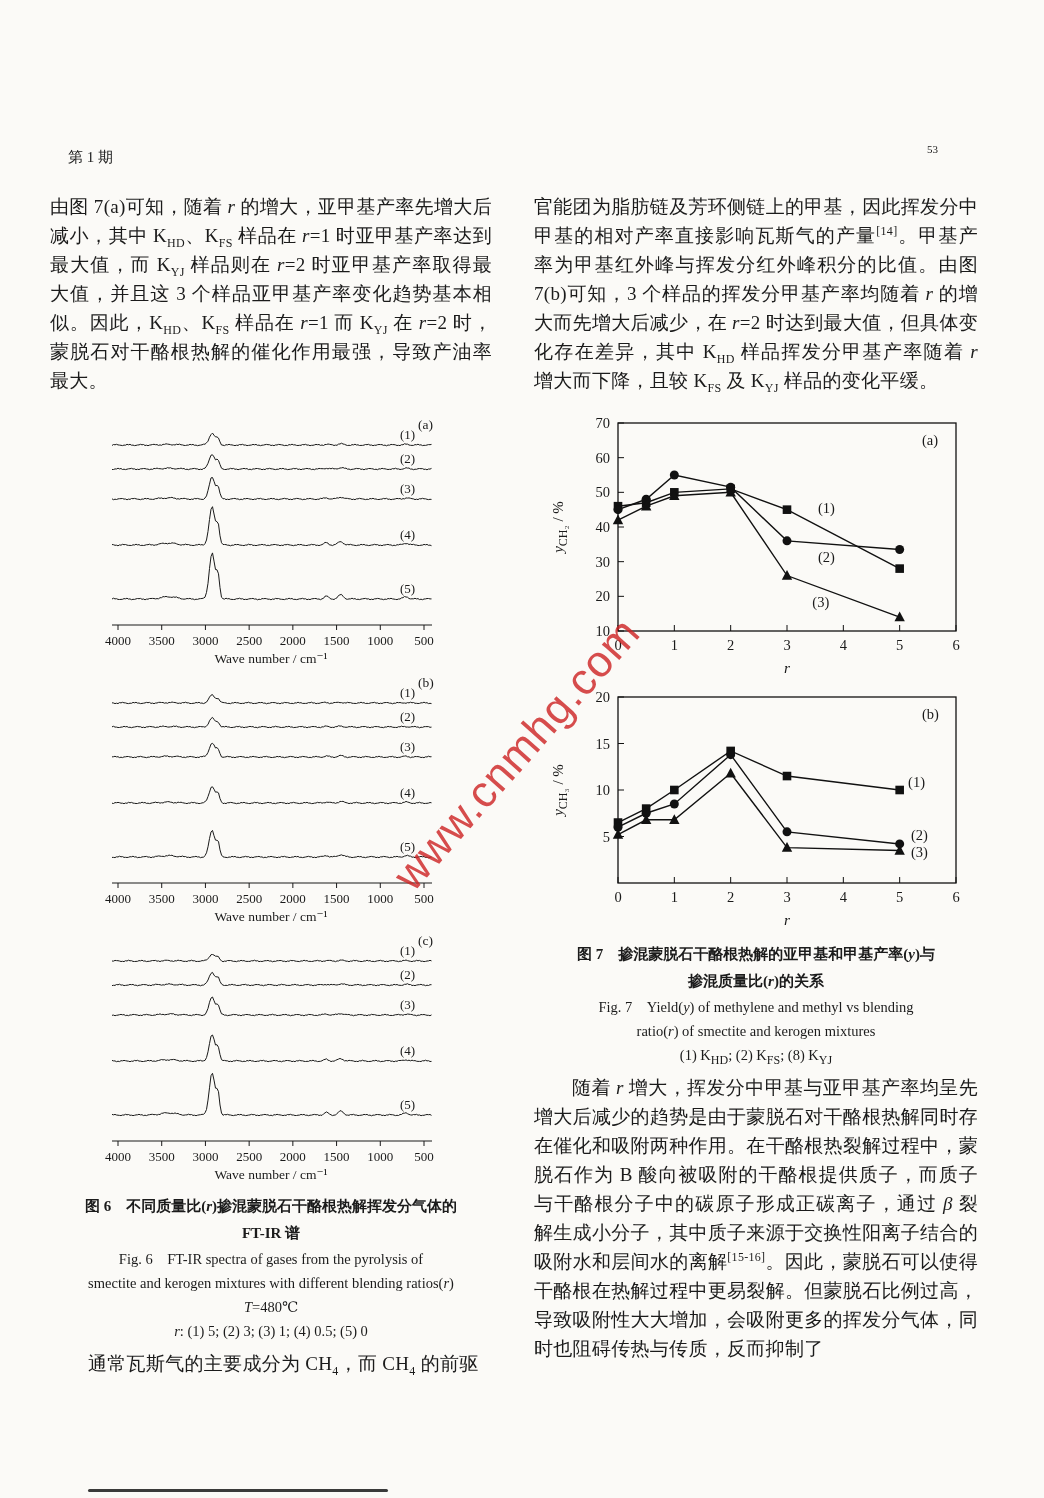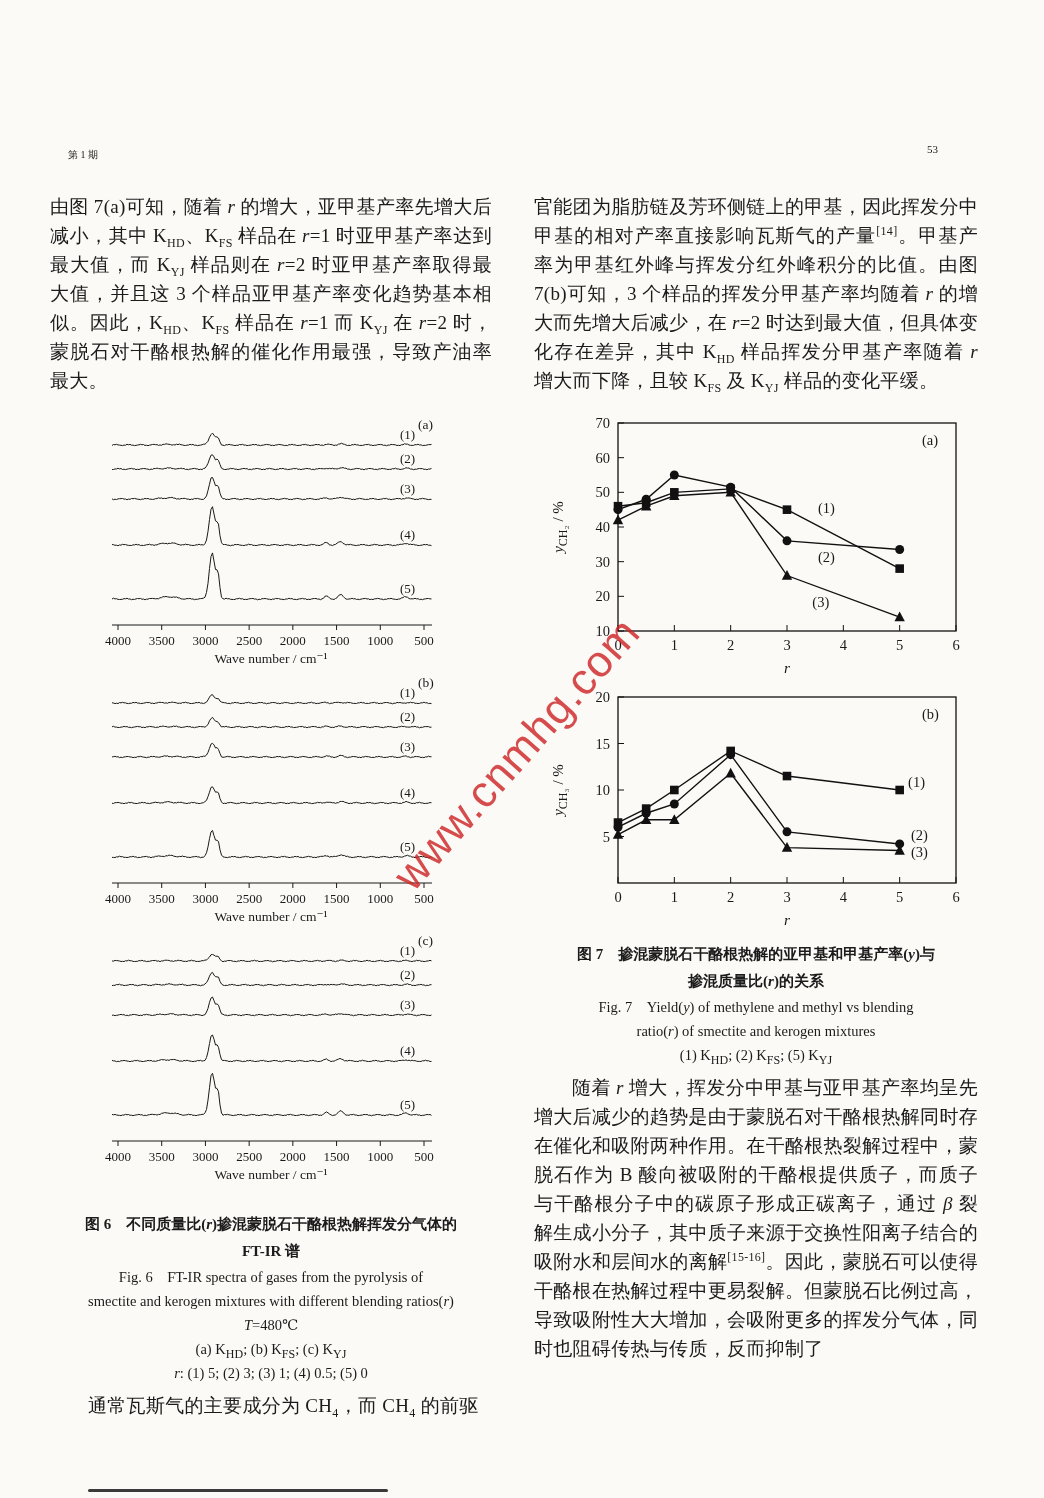--- a/index.html
+++ b/index.html
@@ -1,36 +1,36 @@
 <!DOCTYPE html>
 <html><head>
 <meta charset="utf-8">
 <style>
   *{margin:0;padding:0;box-sizing:border-box}
   html,body{background:#fbfaf7}
   body{width:1044px;height:1498px;position:relative;font-family:"Liberation Serif","DejaVu Serif",serif;color:#1b1b1b}
   .page{position:relative;width:1044px;height:1498px;background:#fbfaf7;overflow:hidden}
-  .hdr-issue{position:absolute;left:68px;top:148px;font-size:10px}
+  .hdr-issue{position:absolute;left:68px;top:148px;font-size:15px}
   .hdr-title{position:absolute;left:0;right:0;top:148px;text-align:center;font-size:15.5px;letter-spacing:1px}
   .hdr-page{position:absolute;right:106px;top:143px;font-size:11px}
   .col{position:absolute;top:192px}
   .col-left{left:50px;width:442px}
   .col-right{left:534px;width:444px}
   p.body-text{font-size:19px;line-height:29px;text-align:justify;letter-spacing:0.3px}
   p.indent{text-indent:38px}
   sub,sup{font-size:12px;line-height:0}
   i{font-style:italic}
   figure{margin:0}
   .fig6{margin-top:18px}
   .fig6 svg,.fig7 svg{display:block}
   figcaption{text-align:center}
   .cap-cn{font-size:15px;font-weight:bold;line-height:27px}
   .cap-en{font-size:14.5px;font-weight:normal;line-height:24px}
   .cap-note{font-size:14.5px;line-height:24px}
-  .fig6 figcaption{margin-top:24px}
+  .fig6 figcaption{margin-top:6px}
   .fig7 figcaption{margin-top:10px}
   .chart-wrap{position:relative}
   .cw-a{margin-top:14px;height:272px}
   .cw-b{margin-top:4px;height:246px}
   .ylab{position:absolute;white-space:nowrap;font-size:15px;transform:translate(-50%,-50%) rotate(-90deg)}
   .after-fig{margin-top:6px}
   svg{font-family:"Liberation Serif","DejaVu Serif",serif}
   svg text{fill:#1a1a1a}
   .watermark{position:absolute;left:402px;top:858px;transform-origin:0 50%;transform:rotate(-48.5deg);
     font-size:44px;color:rgba(205,38,38,0.82);font-family:"Liberation Sans","DejaVu Sans",sans-serif;
@@ -141,21 +141,20 @@
           <text x="374" y="232" font-size="13" text-anchor="middle">500</text>
           <text x="221" y="250" font-size="13.5" text-anchor="middle">Wave number / cm⁻¹</text>
           <text x="368" y="16" font-size="13.5">(c)</text>
         </svg>
       <figcaption>
         <div class="cap-cn"><span>图 6　不同质量比(</span><i>r</i><span>)掺混蒙脱石干酪根热解挥发分气体的</span></div>
         <div class="cap-cn">FT-IR 谱</div>
         <div class="cap-en"><span>Fig. 6　FT-IR spectra of gases from the pyrolysis of</span></div>
         <div class="cap-en"><span>smectite and kerogen mixtures with different blending ratios(</span><i>r</i><span>)</span></div>
         <div class="cap-note"><i>T</i><span>=480℃</span></div>
-        <div class="cap-note"><span>(a) K</span><sub>HD</sub><span>; (b) K</span><sub>FS</sub><span>; (c) K</span><sub>YJ</sub></div>
         <div class="cap-note"><i>r</i><span>: (1) 5; (2) 3; (3) 1; (4) 0.5; (5) 0</span></div>
       </figcaption>
     </figure>
 
     <p class="body-text indent after-fig"><span>通常瓦斯气的主要成分为 CH</span><sub>4</sub><span>，而 CH</span><sub>4</sub><span> 的前驱</span></p>
   </div>
 
   <div class="col col-right">
     <p class="body-text"><span>官能团为脂肪链及芳环侧链上的甲基，因此挥发分中甲基的相对产率直接影响瓦斯气的产量</span><sup>[14]</sup><span>。甲基产率为甲基红外峰与挥发分红外峰积分的比值。由图 7(b)可知，3 个样品的挥发分甲基产率均随着 </span><i>r</i><span> 的增大而先增大后减少，在 </span><i>r</i><span>=2 时达到最大值，但具体变化存在差异，其中 K</span><sub>HD</sub><span> 样品挥发分甲基产率随着 </span><i>r</i><span> 增大而下降，且较 K</span><sub>FS</sub><span> 及 K</span><sub>YJ</sub><span> 样品的变化平缓。</span></p>
 
@@ -272,21 +271,21 @@
             <text x="388" y="34" font-size="14.5">(b)</text>
             <text x="253" y="240" font-size="15.5" font-style="italic" text-anchor="middle">r</text>
           </svg>
         <div class="ylab" style="left:24px;top:105px"><i>y</i><sub>CH₃</sub><span> / %</span></div>
       </div>
       <figcaption>
         <div class="cap-cn"><span>图 7　掺混蒙脱石干酪根热解的亚甲基和甲基产率(</span><i>y</i><span>)与</span></div>
         <div class="cap-cn"><span>掺混质量比(</span><i>r</i><span>)的关系</span></div>
         <div class="cap-en"><span>Fig. 7　Yield(</span><i>y</i><span>) of methylene and methyl vs blending</span></div>
         <div class="cap-en"><span>ratio(</span><i>r</i><span>) of smectite and kerogen mixtures</span></div>
-        <div class="cap-note"><span>(1) K</span><sub>HD</sub><span>; (2) K</span><sub>FS</sub><span>; (5) K</span><sub>YJ</sub></div>
+        <div class="cap-note"><span>(1) K</span><sub>HD</sub><span>; (2) K</span><sub>FS</sub><span>; (8) K</span><sub>YJ</sub></div>
       </figcaption>
     </figure>
 
     <p class="body-text indent after-fig"><span>随着 </span><i>r</i><span> 增大，挥发分中甲基与亚甲基产率均呈先增大后减少的趋势是由于蒙脱石对干酪根热解同时存在催化和吸附两种作用。在干酪根热裂解过程中，蒙脱石作为 B 酸向被吸附的干酪根提供质子，而质子与干酪根分子中的碳原子形成正碳离子，通过 </span><i>β</i><span> 裂解生成小分子，其中质子来源于交换性阳离子结合的吸附水和层间水的离解</span><sup>[15-16]</sup><span>。因此，蒙脱石可以使得干酪根在热解过程中更易裂解。但蒙脱石比例过高，导致吸附性大大增加，会吸附更多的挥发分气体，同时也阻碍传热与传质，反而抑制了</span></p>
   </div>
 
   <div class="watermark">www.cnmhg.com</div>
   <div class="scan-line"></div>
 </div>
 

